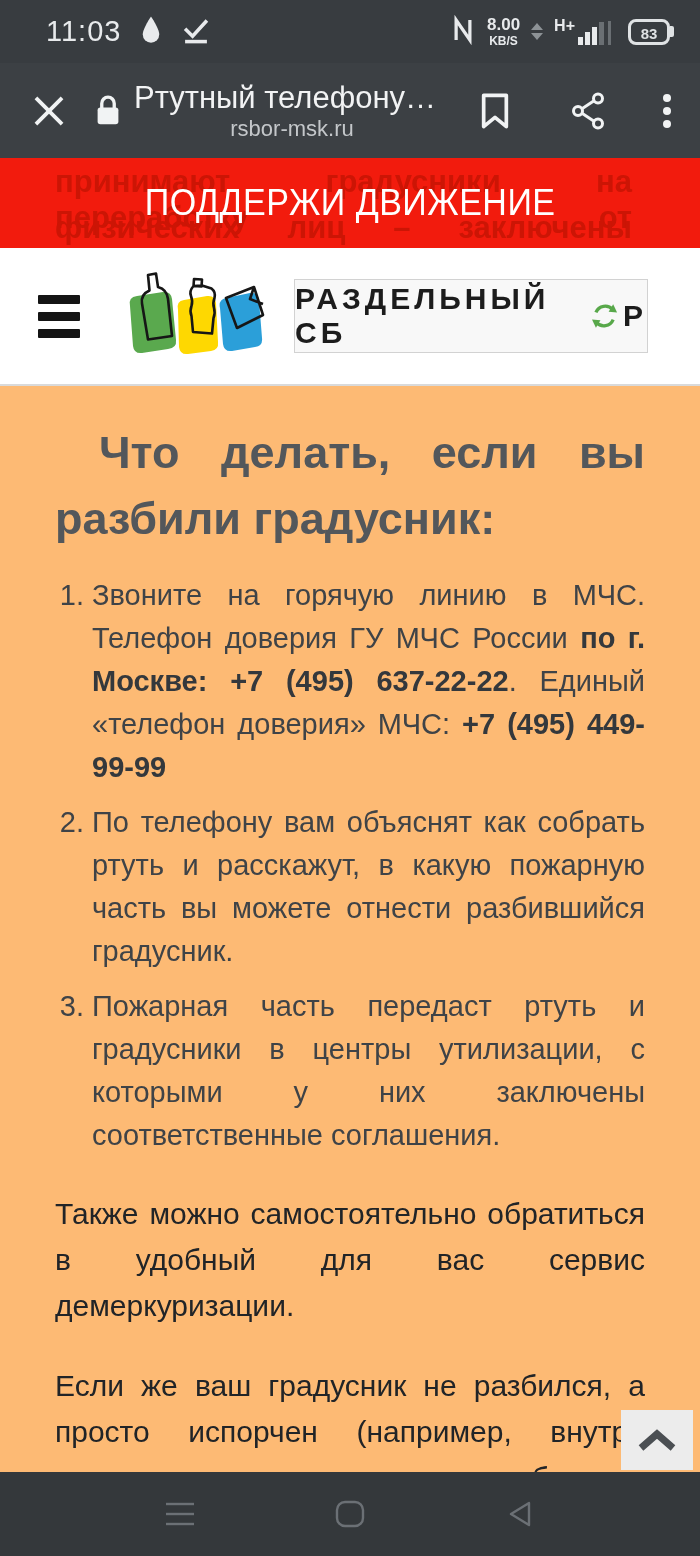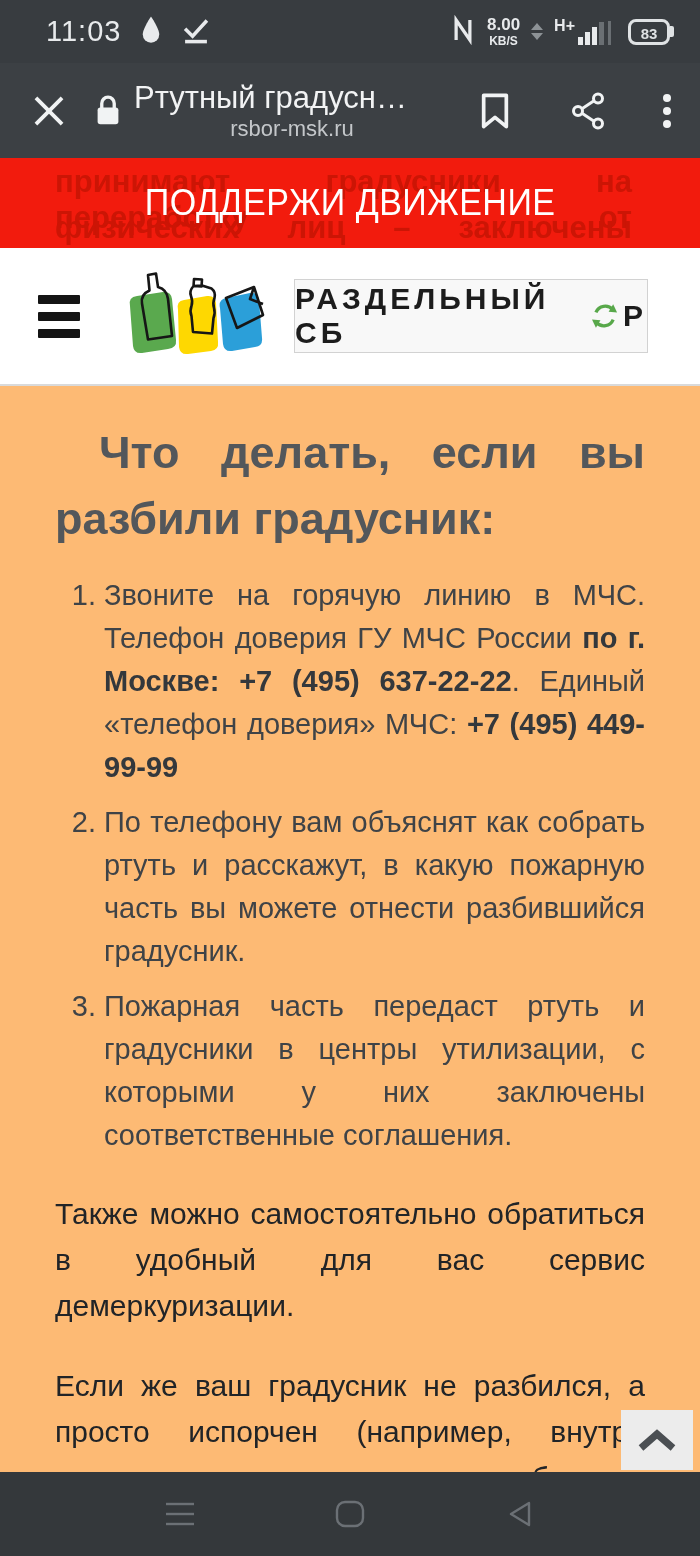--- a/index.html
+++ b/index.html
@@ -82,21 +82,21 @@
   .brand-box svg { margin:0 1px 0 3px; }
 
   
   .content { padding:0 55px; }
   .article-heading { margin:34px 0 0; color:#53575b; font-size:45px; line-height:66px; font-weight:bold; }
   .article-heading .jl { text-align:justify; text-align-last:justify;margin-left:44px; }
   .article-list {
     margin:22px 0 0; padding-left:37px;
     font-size:29px; line-height:43px; color:#3f4347; text-align:justify;
   }
-  .article-list li { margin-bottom:12px;margin-left:12px; }
+  .article-list li { margin-bottom:12px; }
   .article-list b { color:#34383c; }
   .article-p { margin:34px 0 0; font-size:30px; line-height:46px; color:#212427; text-align:justify; }
 
   
   .scroll-top {
     position:absolute; right:7px; bottom:86px; width:72px; height:60px;
     background:#ececec; border:none; display:flex; align-items:center; justify-content:center;
     cursor:pointer;
   }
 
@@ -167,21 +167,21 @@
           <line x1="27" y1="5" x2="5" y2="27"></line>
         </svg>
     </button>
     <button class="icon-btn bb-lock">
       <svg width="28" height="36" viewBox="0 0 20 26">
           <path d="M5.5 11 V7.5 a4.5 4.5 0 0 1 9 0 V11" fill="none" stroke="#f1f3f4" stroke-width="2.4"></path>
           <rect x="2.5" y="10.5" width="15" height="12" rx="2" fill="#f1f3f4"></rect>
         </svg>
     </button>
     <div class="bb-title-wrap">
-      <div class="bb-title">Ртутный градусн…</div>
+      <div class="bb-title">Ртутный телефону…</div>
       <div class="bb-url">rsbor-msk.ru</div>
     </div>
     <button class="icon-btn bb-bookmark">
       <svg width="34" height="40" viewBox="0 0 24 28">
           <path d="M4 3 h16 v22 l-8 -6.5 -8 6.5 Z" fill="none" stroke="#f1f3f4" stroke-width="2.6" stroke-linejoin="round"></path>
         </svg>
     </button>
     <button class="icon-btn bb-share">
       <svg width="40" height="40" viewBox="0 0 32 32" fill="none" stroke="#f1f3f4" stroke-width="2.4">
         <circle cx="24" cy="6" r="3.6"></circle>

